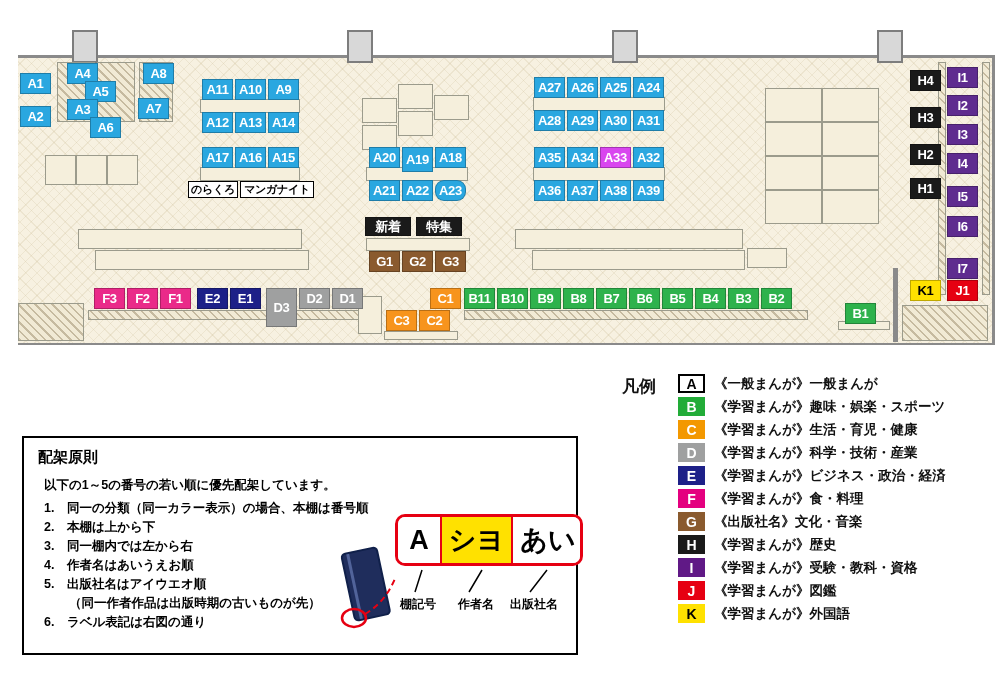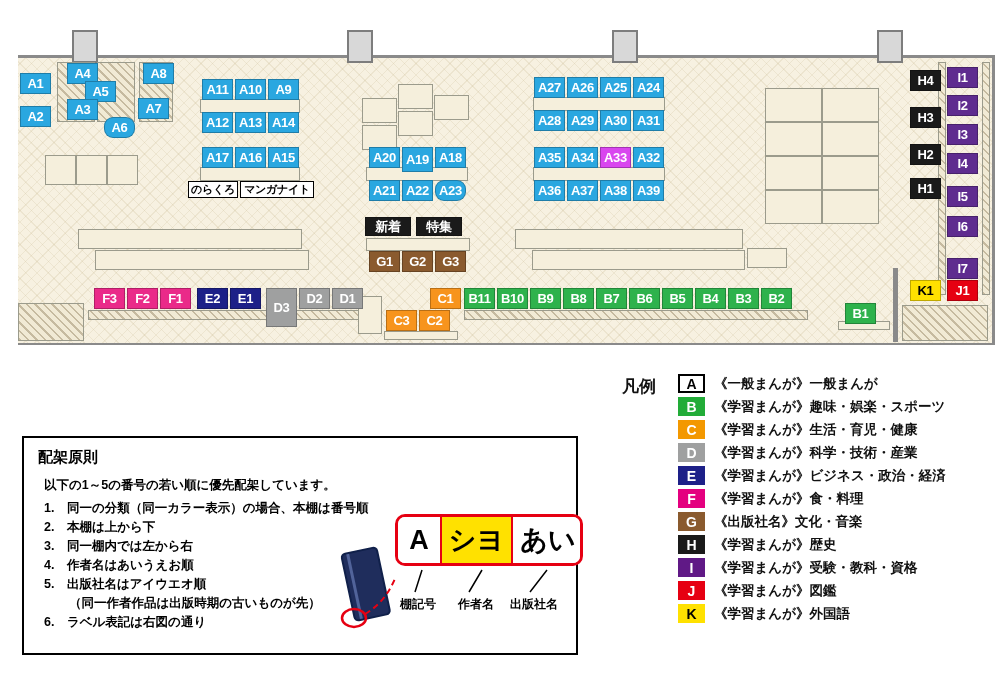--- a/index.html
+++ b/index.html
@@ -120,21 +120,21 @@
     <div class="rect hatch" style="left: 464px; top: 310px; width: 344px; height: 10px;"></div>
     <div class="rect shelf" style="left: 838px; top: 321px; width: 52px; height: 9px;"></div>
     <div class="rect wall" style="left: 893px; top: 268px; width: 5px; height: 74px;"></div>
     <div class="rect hatch" style="left: 902px; top: 305px; width: 86px; height: 36px;"></div>
     <div class="rect hatch" style="left: 18px; top: 303px; width: 66px; height: 38px;"></div>
     <div class="maplabel" style="left: 20px; top: 73px; width: 31px; height: 21px; background: rgb(42, 167, 224); color: rgb(255, 255, 255);">A1</div>
     <div class="maplabel" style="left: 20px; top: 106px; width: 31px; height: 21px; background: rgb(42, 167, 224); color: rgb(255, 255, 255);">A2</div>
     <div class="maplabel" style="left: 67px; top: 63px; width: 31px; height: 21px; background: rgb(42, 167, 224); color: rgb(255, 255, 255);">A4</div>
     <div class="maplabel" style="left: 85px; top: 81px; width: 31px; height: 21px; background: rgb(42, 167, 224); color: rgb(255, 255, 255);">A5</div>
     <div class="maplabel" style="left: 67px; top: 99px; width: 31px; height: 21px; background: rgb(42, 167, 224); color: rgb(255, 255, 255);">A3</div>
-    <div class="maplabel" style="left: 104px; top: 117px; width: 31px; height: 21px; background: rgb(42, 167, 224); color: rgb(255, 255, 255); border-radius: 9px;">A6</div>
+    <div class="maplabel" style="left: 90px; top: 117px; width: 31px; height: 21px; background: rgb(42, 167, 224); color: rgb(255, 255, 255);">A6</div>
     <div class="maplabel" style="left: 143px; top: 63px; width: 31px; height: 21px; background: rgb(42, 167, 224); color: rgb(255, 255, 255);">A8</div>
     <div class="maplabel" style="left: 138px; top: 98px; width: 31px; height: 21px; background: rgb(42, 167, 224); color: rgb(255, 255, 255);">A7</div>
     <div class="maplabel" style="left: 202px; top: 79px; width: 31px; height: 21px; background: rgb(42, 167, 224); color: rgb(255, 255, 255);">A11</div>
     <div class="maplabel" style="left: 235px; top: 79px; width: 31px; height: 21px; background: rgb(42, 167, 224); color: rgb(255, 255, 255);">A10</div>
     <div class="maplabel" style="left: 268px; top: 79px; width: 31px; height: 21px; background: rgb(42, 167, 224); color: rgb(255, 255, 255);">A9</div>
     <div class="maplabel" style="left: 202px; top: 112px; width: 31px; height: 21px; background: rgb(42, 167, 224); color: rgb(255, 255, 255);">A12</div>
     <div class="maplabel" style="left: 235px; top: 112px; width: 31px; height: 21px; background: rgb(42, 167, 224); color: rgb(255, 255, 255);">A13</div>
     <div class="maplabel" style="left: 268px; top: 112px; width: 31px; height: 21px; background: rgb(42, 167, 224); color: rgb(255, 255, 255);">A14</div>
     <div class="maplabel" style="left: 202px; top: 147px; width: 31px; height: 21px; background: rgb(42, 167, 224); color: rgb(255, 255, 255);">A17</div>
     <div class="maplabel" style="left: 235px; top: 147px; width: 31px; height: 21px; background: rgb(42, 167, 224); color: rgb(255, 255, 255);">A16</div>

